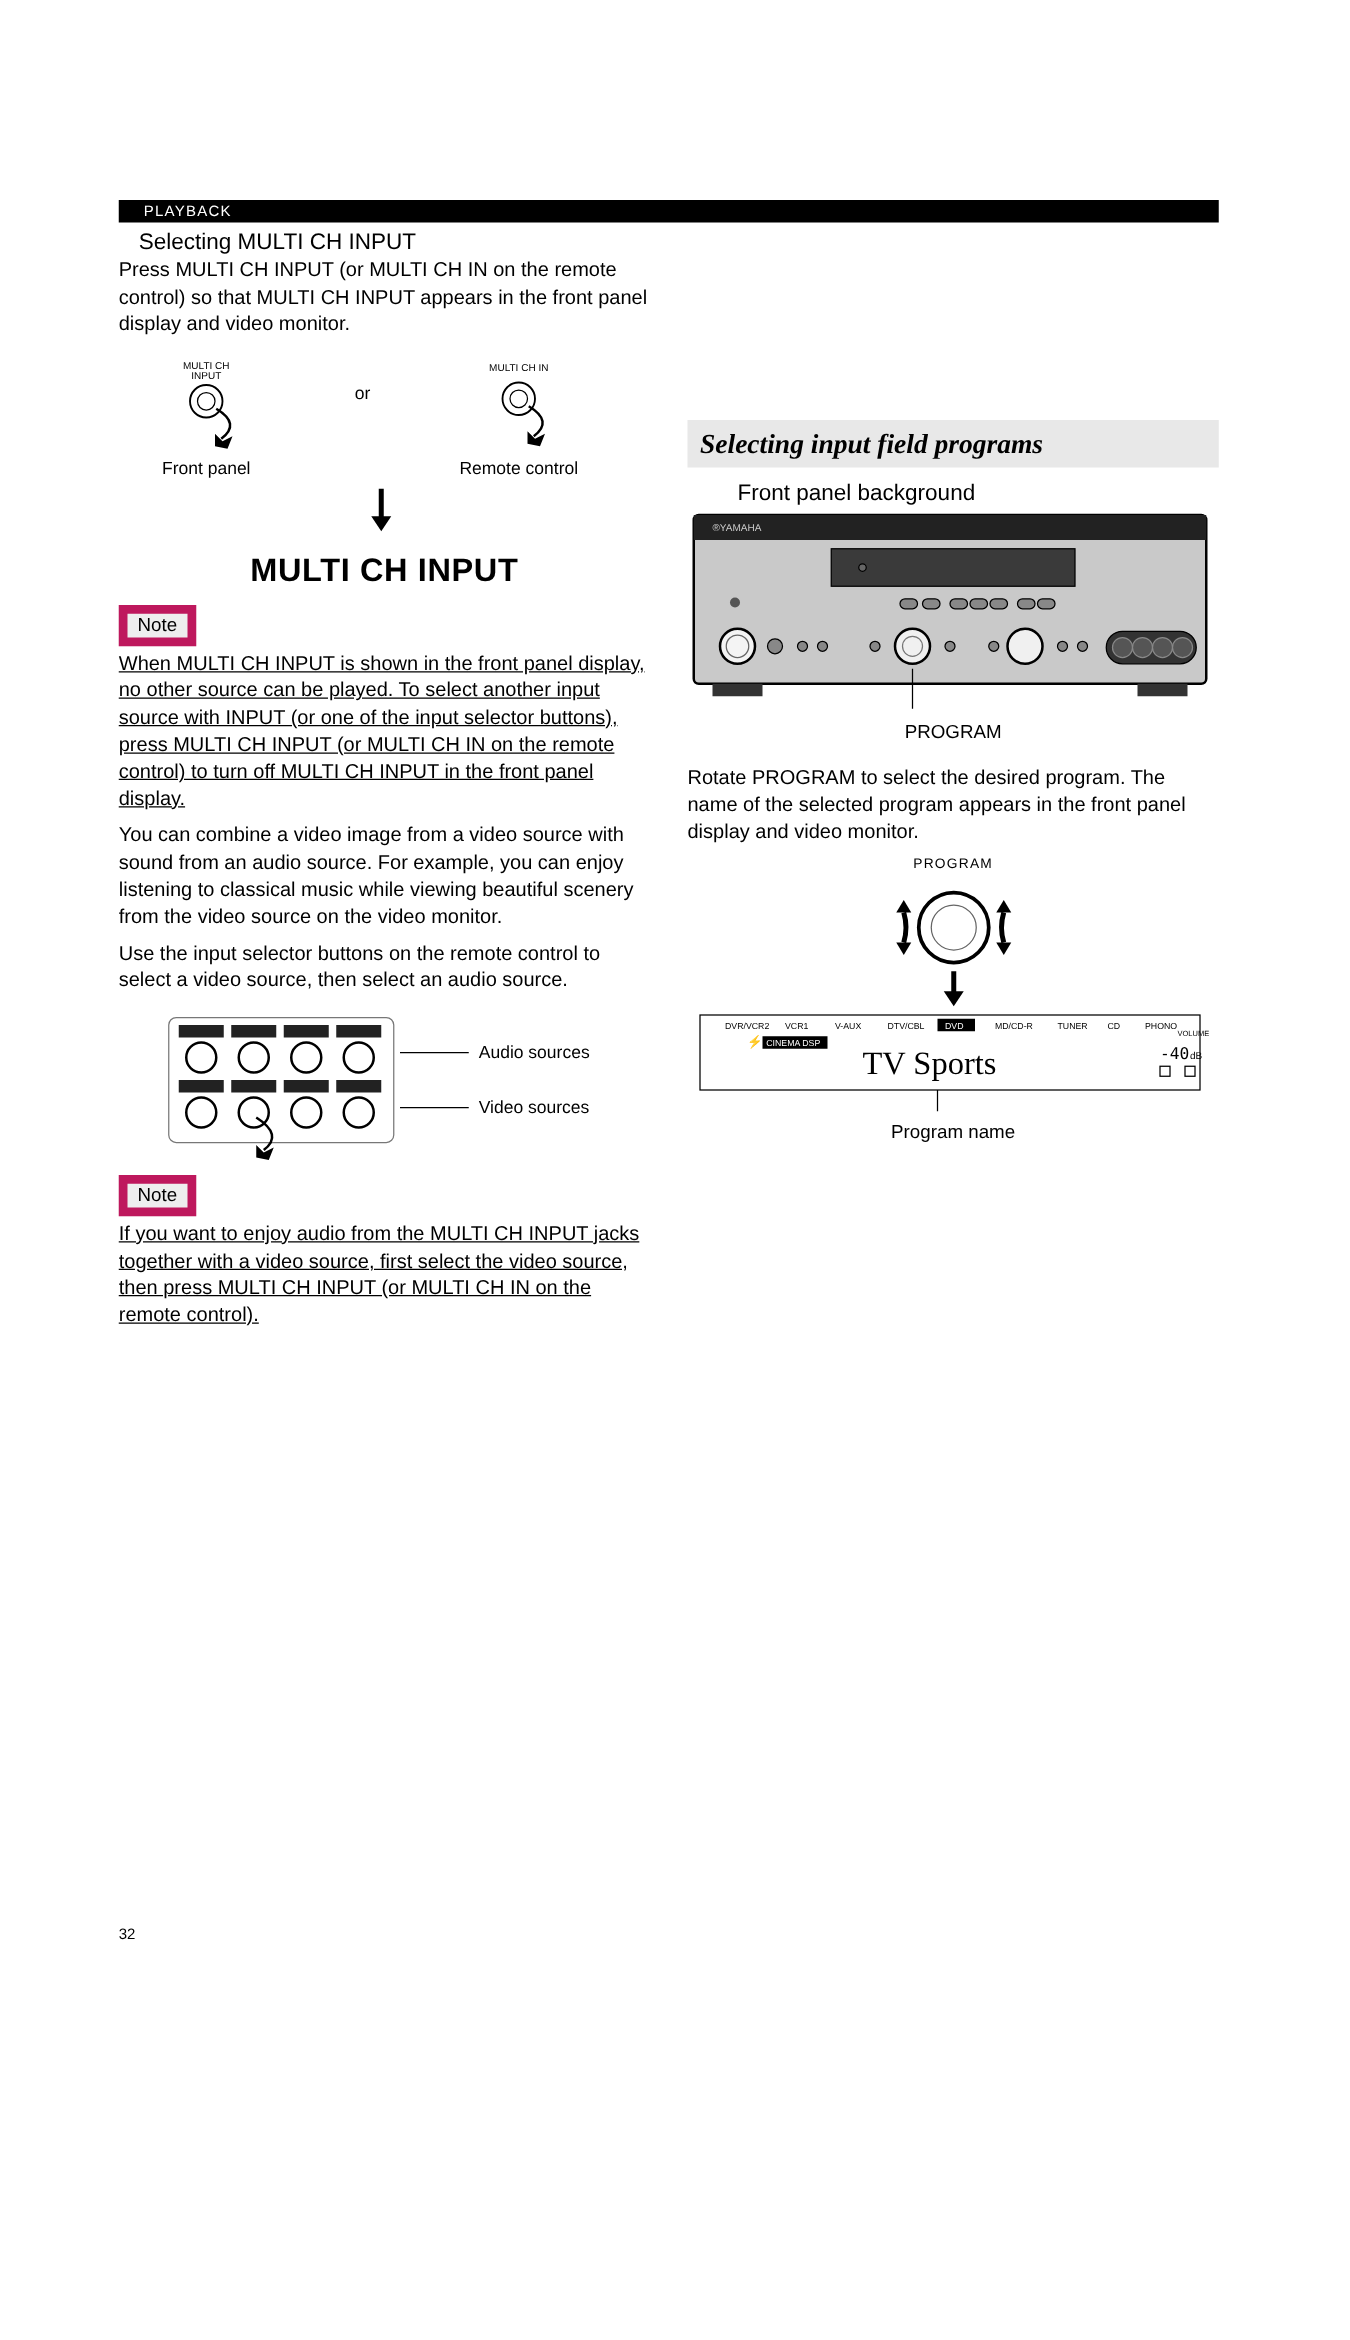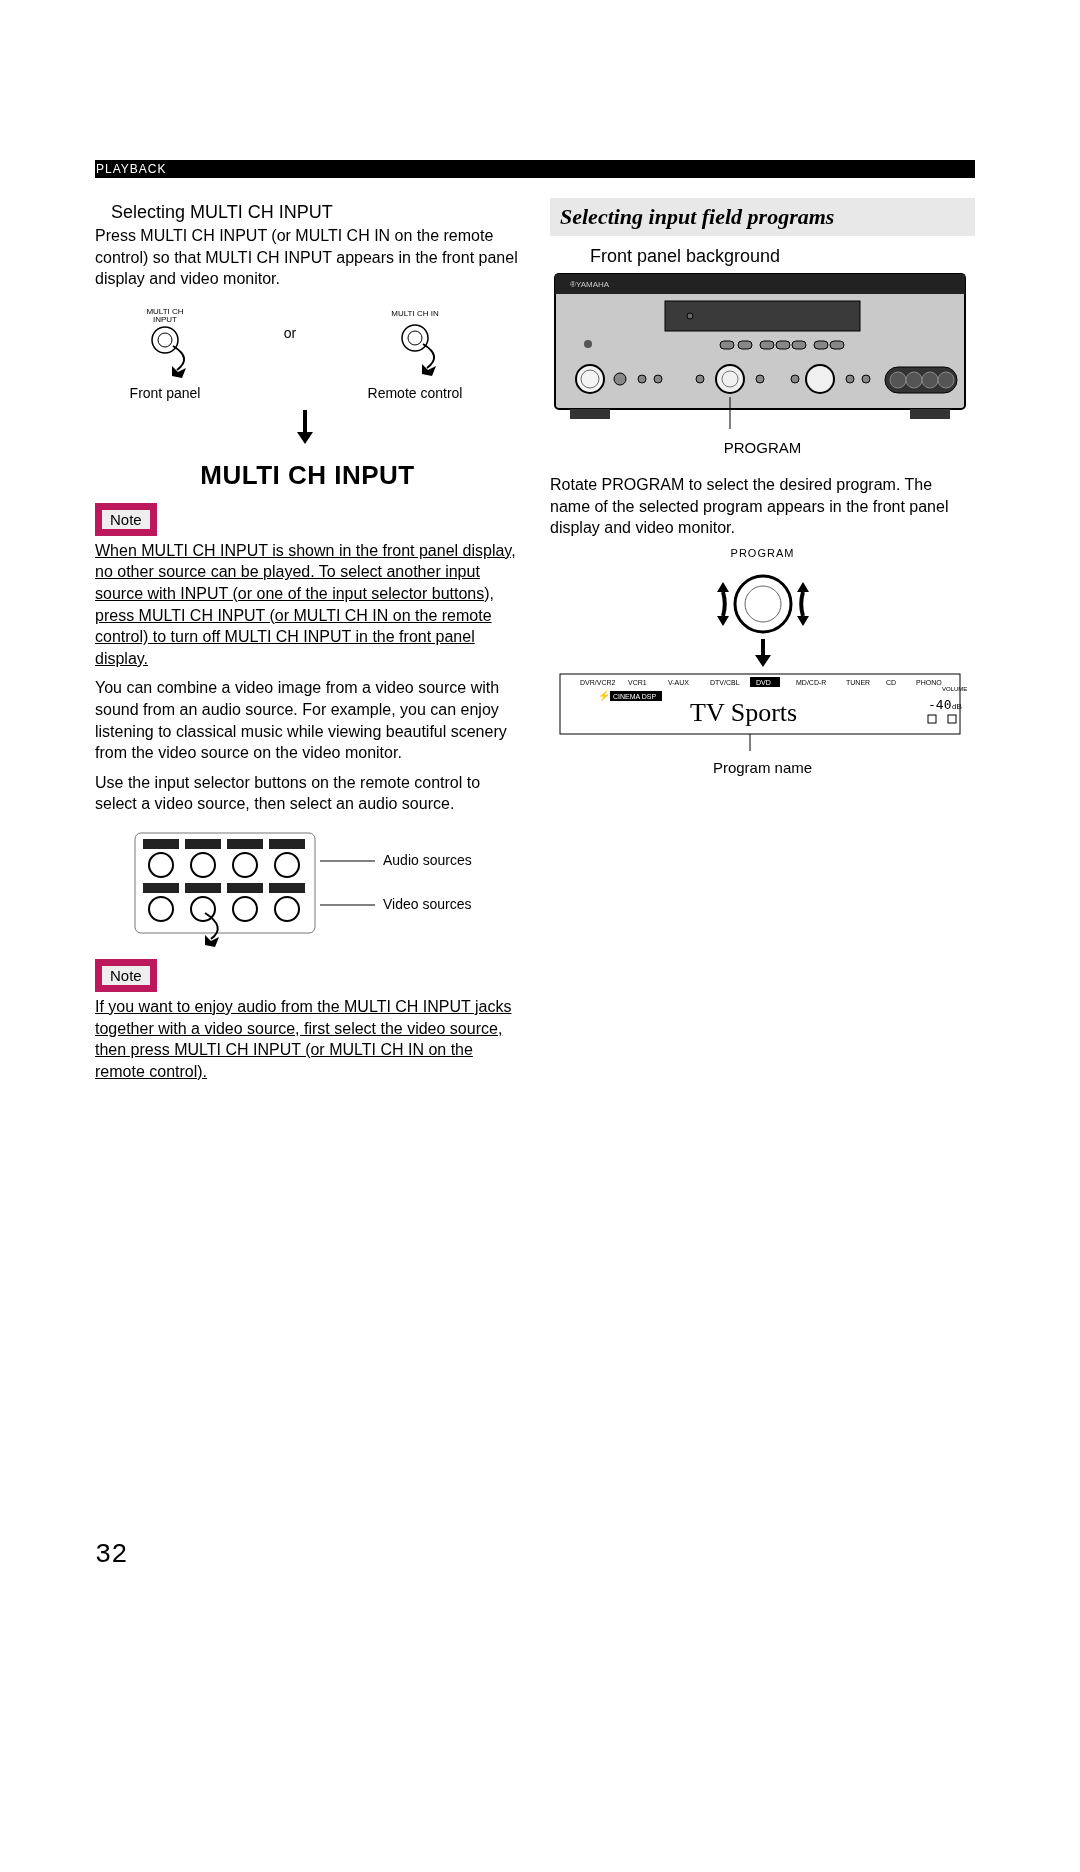--- a/index.html
+++ b/index.html
@@ -15,27 +15,28 @@
   .page {
     position: absolute;
     left: 95px;
     top: 160px;
     width: 880px;
   }
   .section-bar {
     background: #000;
     color: #fff;
     font-size: 12px;
-    padding: 2px 1px;
+    padding: 2px 20px;
     letter-spacing: 1px;
-    margin-bottom: 20px;
+    margin-bottom: 1px;
   }
   .cols {
     display: flex;
     gap: 30px;
+    align-items: center;
   }
   .col {
     width: 50%;
   }
   h3.sub {
     font-size: 18px;
     font-weight: normal;
     margin: 4px 0 2px 16px;
   }
   p.body {
@@ -73,22 +74,21 @@
     letter-spacing: 0.5px;
   }
   .caption {
     text-align: center;
     font-size: 15px;
   }
   .pagenum {
     position: absolute;
     left: 95px;
     top: 1540px;
-    font-size: 27px;
-    font-family: Liberation Mono, monospace;
+    font-size: 12px;
   }
   svg { display: block; }
 </style>
 </head>
 <body>
 
 <div class="page">
 
   <div class="section-bar">PLAYBACK</div>
 

